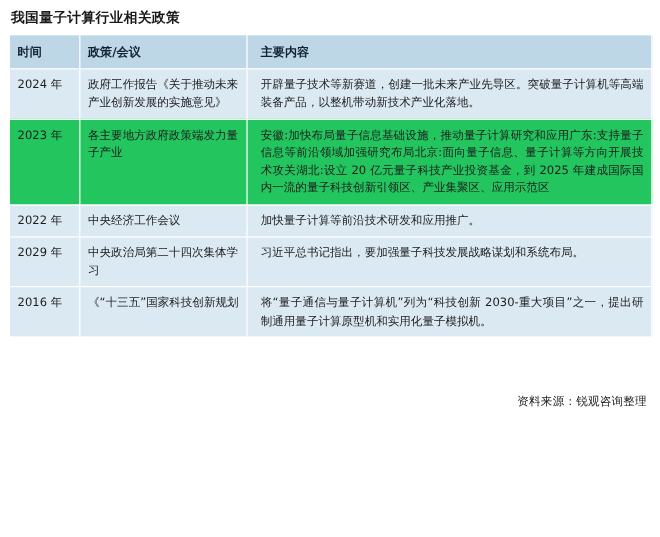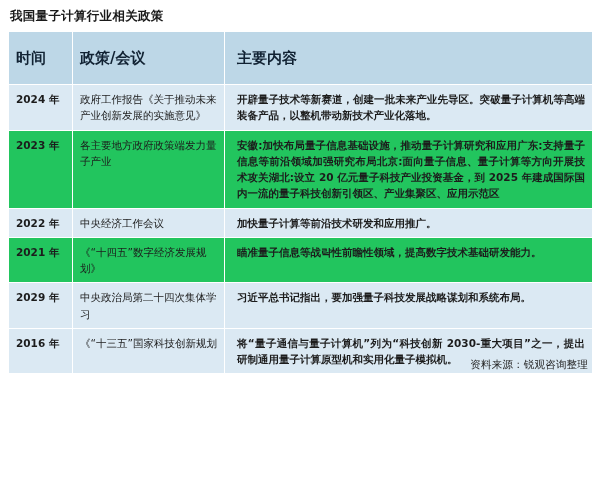--- a/index.html
+++ b/index.html
@@ -36,43 +36,42 @@
   }
   table.policy-table col.c-time { width: 64px; }
   table.policy-table col.c-policy { width: 152px; }
   table.policy-table col.c-content { width: 368px; }
 
   .policy-table th {
     background: #bdd7e7;
     border: 1px solid #ffffff;
     border-bottom: 1px solid #ffffff;
     font-weight: bold;
-    font-size: 15px;
+    font-size: 11px;
     text-align: left;
-    padding: 16px 7px;
+    padding: 5px 7px;
     color: #123;
     height: 20px;
     vertical-align: middle;
   }
   .policy-table th.th-content { padding-left: 12px; }
 
   .policy-table td {
     border: 1px solid #ffffff;
     padding: 6px 7px;
     vertical-align: top;
     line-height: 1.55;
   }
   .policy-table td.cell-time {
-    font-weight: bold;
+    font-weight: normal;
     white-space: nowrap;
   }
   .policy-table td.cell-content {
     padding-left: 12px;
     text-align: justify;
-    font-weight: bold;
   }
   tr.band-a td { background: #dbe9f3; }
   tr.band-b td { background: #22c55e; }
 
   .source {
     position: absolute;
     right: 12px;
     bottom: 20px;
     font-size: 10.5px;
     color: #222;
@@ -108,25 +107,20 @@
       <tr class="band-b">
         <td class="cell-time">2023 年</td>
         <td class="cell-policy">各主要地方政府政策端发力量子产业</td>
         <td class="cell-content">安徽:加快布局量子信息基础设施，推动量子计算研究和应用广东:支持量子信息等前沿领域加强研究布局北京:面向量子信息、量子计算等方向开展技术攻关湖北:设立 20 亿元量子科技产业投资基金，到 2025 年建成国际国内一流的量子科技创新引领区、产业集聚区、应用示范区</td>
       </tr>
       <tr class="band-a">
         <td class="cell-time">2022 年</td>
         <td class="cell-policy">中央经济工作会议</td>
         <td class="cell-content">加快量子计算等前沿技术研发和应用推广。</td>
       </tr>
-      <tr class="band-b">
-        <td class="cell-time">2021 年</td>
-        <td class="cell-policy">《“十四五”数字经济发展规划》</td>
-        <td class="cell-content">瞄准量子信息等战략性前瞻性领域，提高数字技术基础研发能力。</td>
-      </tr>
       <tr class="band-a">
         <td class="cell-time">2029 年</td>
         <td class="cell-policy">中央政治局第二十四次集体学习</td>
         <td class="cell-content">习近平总书记指出，要加强量子科技发展战略谋划和系统布局。</td>
       </tr>
       <tr class="band-a">
         <td class="cell-time">2016 年</td>
         <td class="cell-policy">《“十三五”国家科技创新规划</td>
         <td class="cell-content">将“量子通信与量子计算机”列为“科技创新 2030-重大项目”之一，提出研制通用量子计算原型机和实用化量子模拟机。</td>
       </tr>

